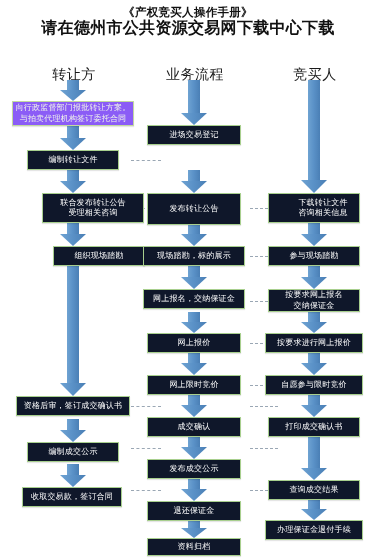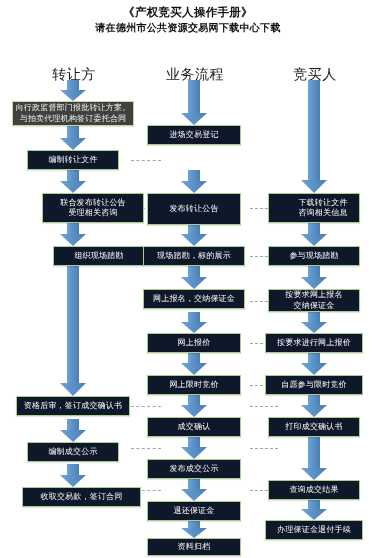--- a/index.html
+++ b/index.html
@@ -14,21 +14,21 @@
 
   .title-block{
     position:absolute;left:0;top:4px;width:376px;
     text-align:center;
     color:#111111;
   }
   .title-line1{
     font-size:11.5px;font-weight:bold;letter-spacing:.3px;line-height:16px;
   }
   .title-line2{
-    font-size:10px;font-weight:bold;letter-spacing:.3px;line-height:16px;
+    font-size:16px;font-weight:bold;letter-spacing:.3px;line-height:16px;
   }
 
   .col-header{
     position:absolute;
     font-size:14px;font-weight:normal;color:#1a1a1a;
     text-align:center;
     letter-spacing:.5px;
   }
 
   
@@ -42,21 +42,21 @@
     line-height:10.5px;
     display:flex;
     align-items:center;
     justify-content:center;
     text-align:center;
     padding:1px 2px;
     letter-spacing:.2px;
     box-shadow:0 1px 1px rgba(0,0,0,.10);
   }
   .node.light{
-    background:#404040;
+    background:#8b5cf6;
     border:1px solid #c3d9a0;
     color:#f2f7ea;
   }
   .node span{display:block;white-space:pre-line;}
 
   
   .arrow{position:absolute;}
 
   
   .dash{
@@ -226,21 +226,21 @@
   </div>
   <div class="node" style="left:44px;top:246px;width:92px;height:20px;margin-left:9px;">
     <span>组织现场踏勘</span>
   </div>
   <div class="node" style="left:16px;top:396px;width:114px;height:20px;">
     <span>资格后审，签订成交确认书</span>
   </div>
   <div class="node" style="left:27px;top:442px;width:92px;height:20px;">
     <span>编制成交公示</span>
   </div>
-  <div class="node" style="left:22px;top:487px;width:119px;height:20px;">
+  <div class="node" style="left:22px;top:487px;width:100px;height:20px;">
     <span>收取交易款，签订合同</span>
   </div>
 
   <div class="node" style="left:147px;top:125px;width:94px;height:20px;">
     <span>进场交易登记</span>
   </div>
   <div class="node" style="left:147px;top:193px;width:94px;height:32px;">
     <span>发布转让公告</span>
   </div>
   <div class="node" style="left:143px;top:246px;width:102px;height:20px;">

